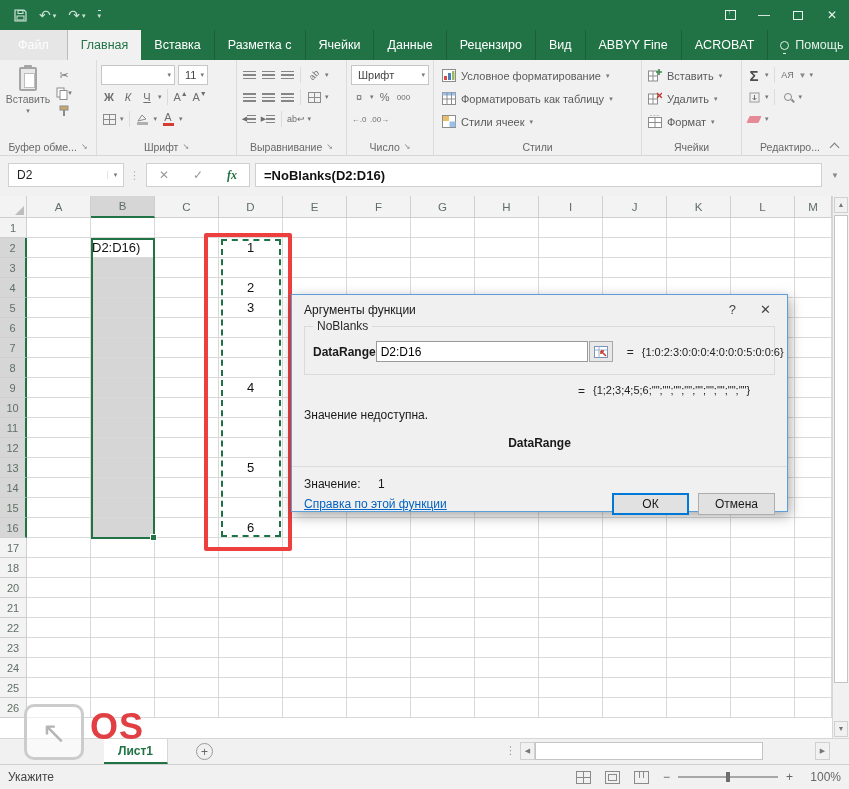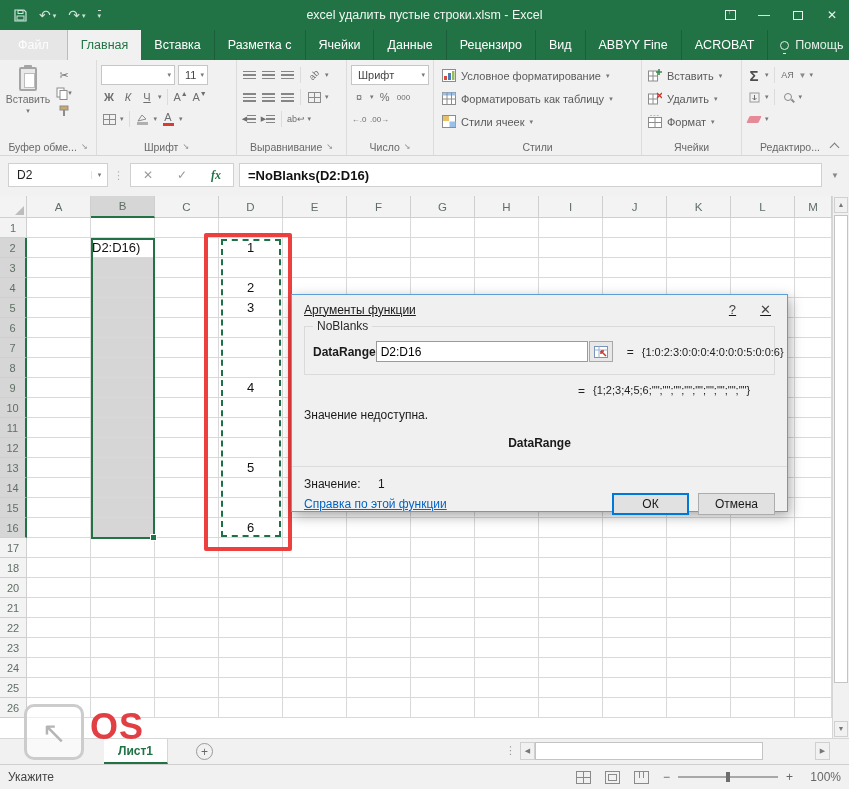--- a/index.html
+++ b/index.html
@@ -57,21 +57,21 @@
   .sico { width:14px; height:13px; flex:0 0 auto; }
   .sigma { font-size:15px; font-weight:bold; color:#4d4d4d; }
   .mag { width:8px; height:8px; border:1.5px solid #8a8a8a; border-radius:50%; position:relative; display:inline-block; }
   .mag::after { content:""; position:absolute; left:6px; top:6px; width:4px; height:1.5px; background:#8a8a8a; transform:rotate(45deg); }
   .eraser { width:12px; height:7px; background:#e58a96; transform:skewX(-25deg); border-radius:1px; display:inline-block; }
   .collapse { position:absolute; right:10px; bottom:5px; width:8px; height:8px; }
   .collapse::before { content:""; position:absolute; left:0; top:2px; width:6px; height:6px; border-left:1.5px solid #7a7a7a; border-top:1.5px solid #7a7a7a; transform:rotate(45deg); }
 
   
   .fbar { height:40px; background:#f1f1f1; display:flex; align-items:center; padding:6px 6px 8px 8px; gap:5px; }
-  .namebox { width:100px; height:24px; background:#fff; border:1px solid #d0d0d0; display:flex; align-items:center; }
+  .namebox { width:116px; height:24px; background:#fff; border:1px solid #d0d0d0; display:flex; align-items:center; }
   .namebox .nbtxt { flex:1; padding-left:8px; font-size:12px; color:#222; }
   .namebox .nbdd { width:16px; border-left:1px solid #e4e4e4; text-align:center; color:#777; font-size:7px; }
   .fdots { color:#b0b0b0; font-size:11px; letter-spacing:1px; }
   .fxbtns { height:24px; background:#fff; border:1px solid #d0d0d0; display:flex; align-items:center; }
   .fxbtns .fb { width:34px; text-align:center; color:#9a9a9a; font-size:12px; }
   .fxbtns .fx { color:#217346; font-style:italic; font-family:"Liberation Serif",serif; font-weight:bold; }
   .ftext { flex:1; height:24px; background:#fff; border:1px solid #d0d0d0; display:flex; align-items:center; padding-left:8px; font-size:13px; font-weight:600; color:#111; }
   .fexp { width:16px; text-align:center; color:#888; font-size:8px; }
 
   
@@ -95,21 +95,21 @@
   .red-rect { position:absolute; left:204px; top:37px; width:88px; height:318px; border:4px solid #ee3f3f; border-radius:2px; z-index:4; pointer-events:none; }
 
   
   .vscroll { position:absolute; right:0; top:0; bottom:0; width:17px; background:#f1f1f1; border-left:1px solid #d6d6d6; z-index:5; }
   .vs-up { position:absolute; top:1px; left:1px; right:1px; height:16px; background:#f1f1f1; border:1px solid #d0d0d0; color:#777; font-size:7px; text-align:center; line-height:14px; }
   .vs-thumb { position:absolute; top:19px; left:1px; right:1px; height:468px; background:#fff; border:1px solid #c4c4c4; }
   .vs-down { position:absolute; bottom:1px; left:1px; right:1px; height:16px; background:#f1f1f1; border:1px solid #d0d0d0; color:#777; font-size:7px; text-align:center; line-height:14px; }
 
   
   .dialog { position:absolute; left:291px; top:98px; width:497px; height:218px; background:#f0f0f0; border:1px solid #5c9fd8; box-shadow:2px 4px 12px rgba(0,0,0,.35); z-index:10; }
-  .dlg-title { height:29px; display:flex; align-items:center; padding:0 12px; font-size:12px; color:#1a1a1a;text-decoration:underline; }
+  .dlg-title { height:29px; display:flex; align-items:center; padding:0 12px; font-size:12px; color:#1a1a1a; }
   .dlg-title .sp { flex:1; }
   .dlg-hbtn { color:#444; font-size:13px; padding:0 12px; }
   .dlg-xbtn { color:#444; font-size:13px; padding:0 4px 0 12px; }
   .dlg-body { padding:2px 12px 0 12px; font-size:12px; }
   .groupbox { border:1px solid #dadada; position:relative; padding:14px 8px 12px 8px; }
   .legend { position:absolute; top:-8px; left:8px; background:#f0f0f0; padding:0 4px; color:#2b2b2b; }
   .arg-row { display:flex; align-items:center; }
   .arg-label { font-weight:bold; width:72px; color:#1a1a1a; }
   .arg-input { display:flex; align-items:center; }
   .arg-input input { width:212px; height:21px; border:1px solid #9a9a9a; font-family:"Liberation Sans",sans-serif; font-size:12px; padding:0 4px; }
@@ -171,21 +171,20 @@
       <svg width="13" height="13" viewBox="0 0 13 13">
           <path d="M1 1h9l2 2v9H1z" fill="none" stroke="#cfe3d8" stroke-width="1.2"></path>
           <rect x="3" y="7" width="7" height="4" fill="none" stroke="#cfe3d8"></rect>
           <rect x="4" y="1.5" width="5" height="3" fill="none" stroke="#cfe3d8"></rect>
         </svg>
     </span>
     <span class="qi">↶<span class="tiny">▾</span></span>
     <span class="qi">↷<span class="tiny">▾</span></span>
     <span class="qat-more">▾</span>
   </div>
-  <div class="win-title">excel удалить пустые строки.xlsm - Excel</div>
   <div class="win-btns">
     <span class="wb">
         <span class="ropt"></span>
       </span>
     <span class="wb">—</span>
     <span class="wb">
         <span class="box"></span>
       </span>
     <span class="wb">✕</span>
   </div>

